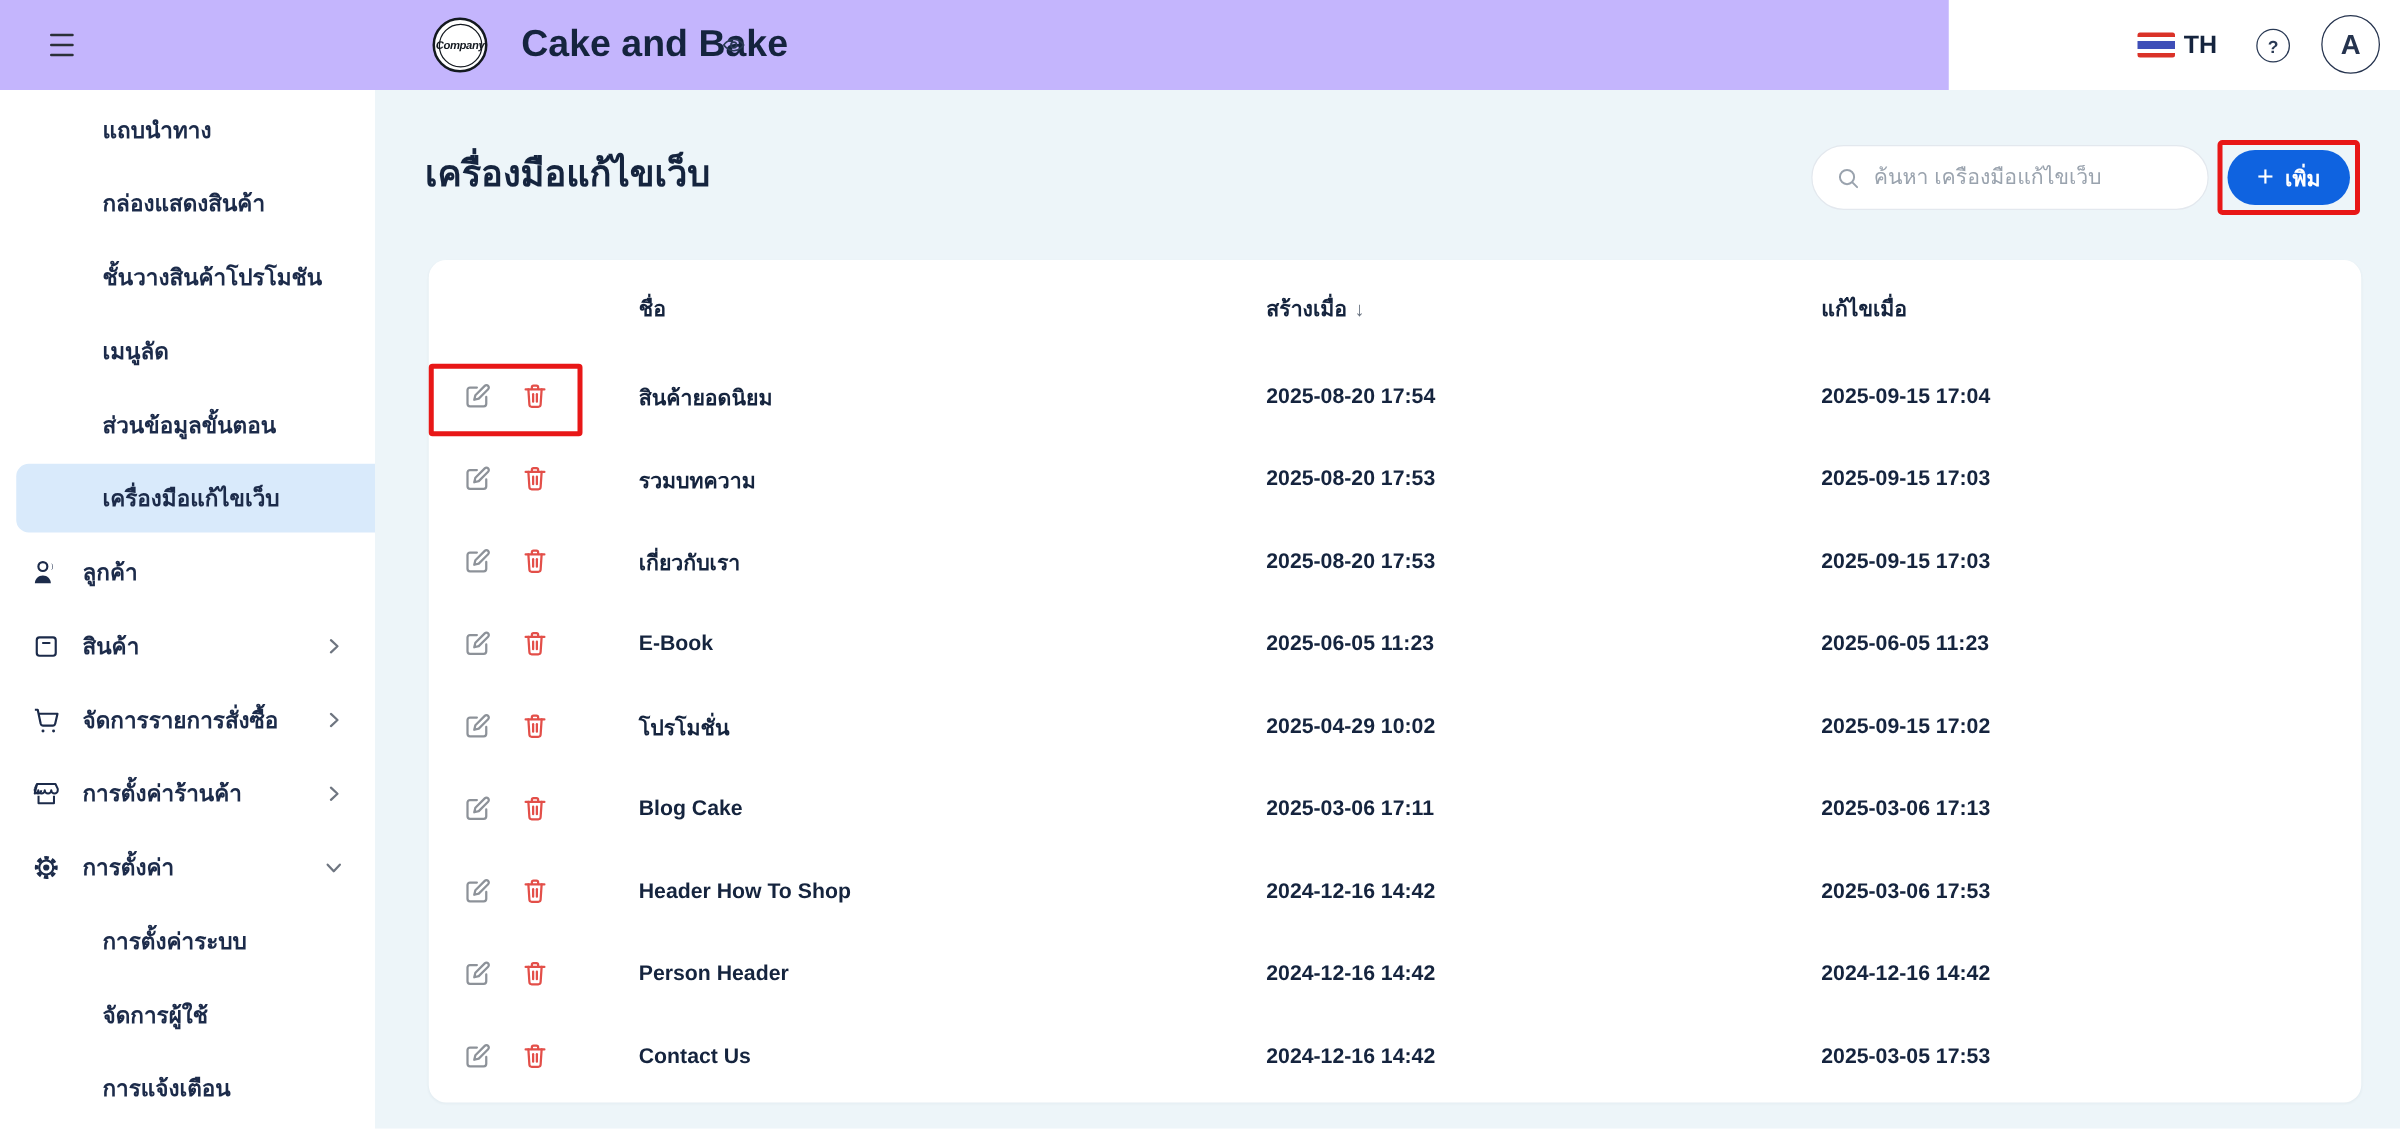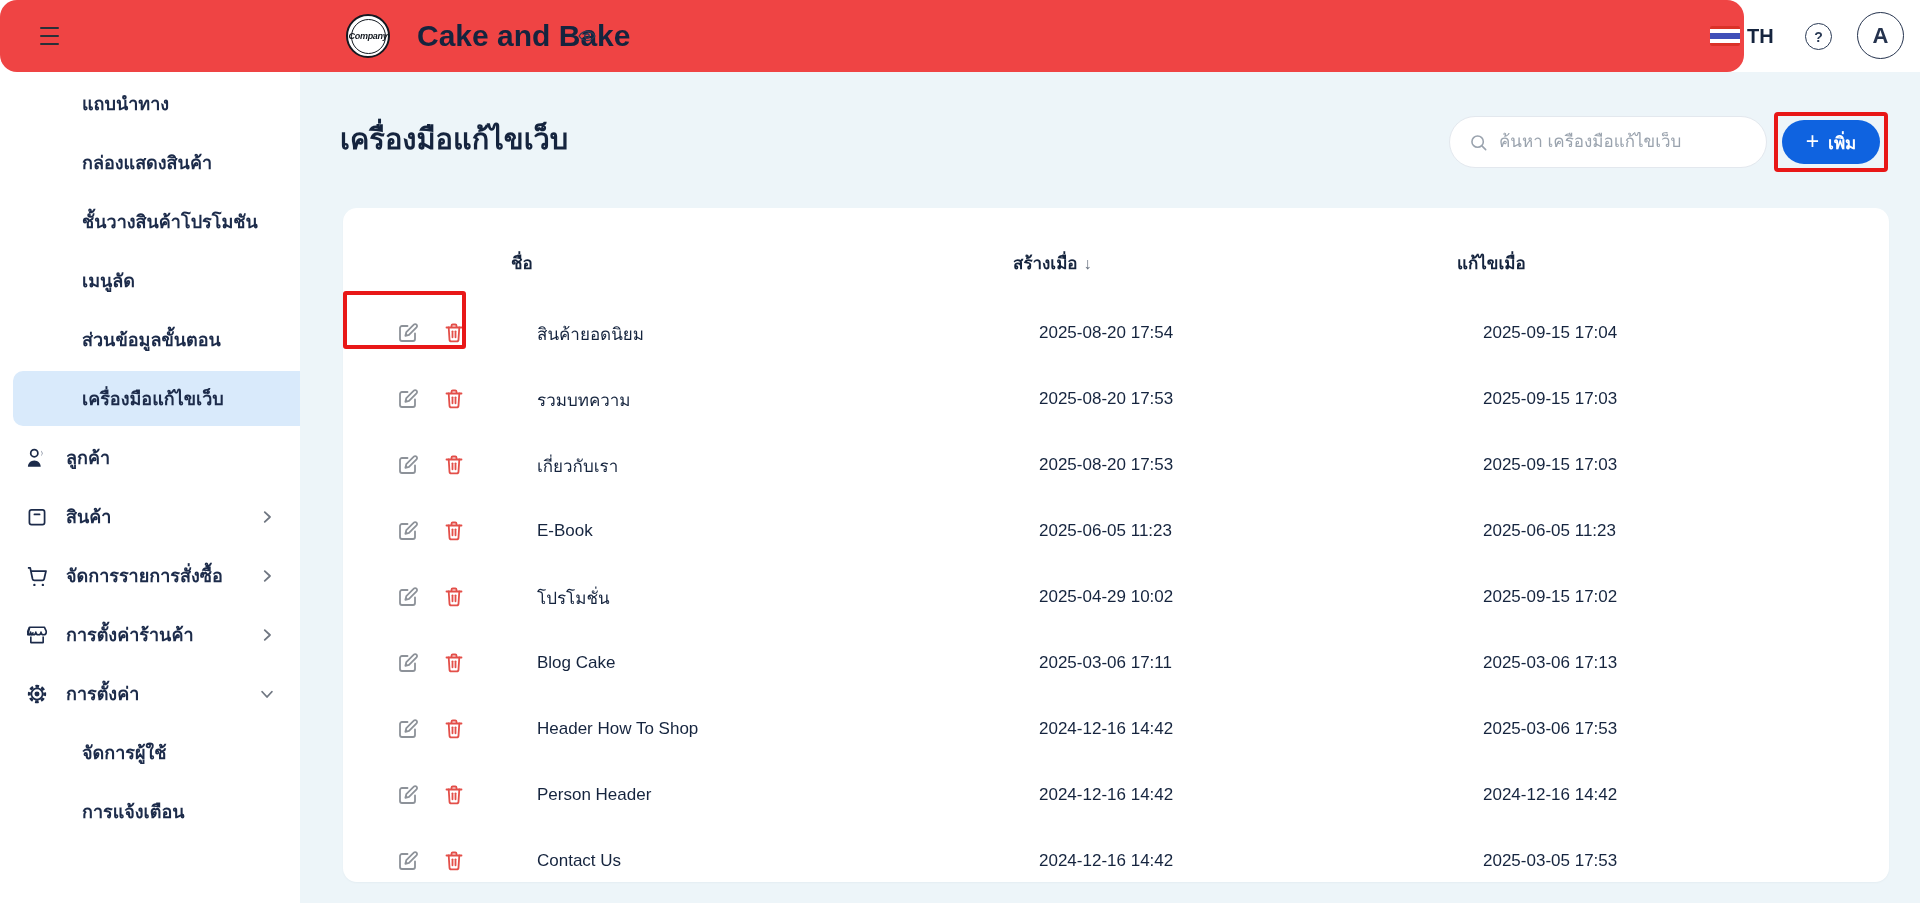--- a/index.html
+++ b/index.html
@@ -1,21 +1,21 @@
 <!DOCTYPE html>
 <html><head>
 <meta charset="utf-8">
 <style>
   * { margin:0; padding:0; box-sizing:border-box; }
   html,body { width:1920px; height:903px; overflow:hidden;
     font-family:"Liberation Sans","DejaVu Sans",sans-serif; background:#ffffff; }
   .stage { position:relative; width:1920px; height:903px; }
 
   
-  .header { position:absolute; top:0; left:0; width:1744px; height:72px; background:#ef4444; z-index:5;border-radius:17px; }
+  .header { position:absolute; top:0; left:0; width:1559px; height:72px; background:#c4b5fd; z-index:5; }
   .hamburger { position:absolute; left:40px; top:27px; width:22px; height:18px;
     display:flex; flex-direction:column; justify-content:space-between; cursor:pointer; }
   .hamburger span { display:block; width:19px; height:2.4px; background:#2a3038; border-radius:2px; }
   .logo { position:absolute; left:346px; top:14px; width:44px; height:44px; border:2.5px solid #141920;
     border-radius:50%; display:flex; align-items:center; justify-content:center; background:#fff; }
   .logo-ring { width:35px; height:35px; border:1.8px solid #141920; border-radius:50%;
     display:flex; align-items:center; justify-content:center; }
   .logo-txt { font-size:9px; font-weight:bold; font-style:italic; color:#141920; letter-spacing:-0.3px; }
   .brand { position:absolute; left:417px; top:0; height:72px; display:flex; align-items:center;
     font-size:30px; font-weight:bold; color:#15243e; }
@@ -57,23 +57,23 @@
   .add-wrap { position:absolute; left:1474px; top:40px; padding:4px; border-radius:4px; }
   .add-btn { width:98px; height:44px; border:none; border-radius:22px; background:#0f63e0; color:#fff;
     font-size:17px; font-weight:bold; display:flex; align-items:center; justify-content:center; gap:9px;
     cursor:pointer; font-family:inherit; }
   .add-btn .plus { font-size:23px; font-weight:normal; line-height:1; margin-top:-2px; }
 
   
   .card { position:absolute; left:43px; top:136px; width:1546px; height:674px; background:#fff;
     border-radius:14px; box-shadow:0 1px 2px rgba(20,40,80,.04); }
   .thead, .trow { display:grid; grid-template-columns:168px 502px 444px 1fr; align-items:center; }
-  .thead { height:76px; font-size:17px; font-weight:bold; color:#15243e;margin-top:16px; }
+  .thead { height:76px; font-size:17px; font-weight:bold; color:#15243e; }
   .thead .sort { color:#66707e; font-weight:normal; font-size:16px; margin-left:6px; }
-  .trow { height:66px; font-size:17px; font-weight:400; color:#15243e;margin-left:26px; }
+  .trow { height:66px; font-size:17px; font-weight:700; color:#15243e; }
   .cell-actions { display:flex; align-items:center; padding-left:27px; gap:22px; }
   .icon-btn { width:24px; height:24px; border:none; background:transparent; padding:0; cursor:pointer; }
   .row-annotation { position:absolute; left:0px; top:83px; width:123px; height:58px; border-radius:3px;
     pointer-events:none; }
 </style>
 </head>
 <body>
 
 <div class="stage">
 
@@ -175,20 +175,23 @@
             <circle cx="12" cy="12" r="7.1" stroke-width="2.7" stroke-dasharray="3.3 2.27" stroke-dashoffset="1.6"></circle>
             <circle cx="12" cy="12" r="2.3" fill="#1c2b4a" stroke="none"></circle>
           </svg>
         </span>
         <span class="lbl">การตั้งค่า</span>
         <span class="chev"><svg width="18" height="18" viewBox="0 0 24 24" fill="none" stroke="#6f7681" stroke-width="2.4" stroke-linecap="round" stroke-linejoin="round">
             <polyline points="5.5 9 12 16 18.5 9"></polyline>
           </svg></span>
       </div>
       <div class="side-item indent">
+        <span class="lbl">การตั้งค่าระบบ</span>
+      </div>
+      <div class="side-item indent">
         <span class="lbl">จัดการผู้ใช้</span>
       </div>
       <div class="side-item indent">
         <span class="lbl">การแจ้งเตือน</span>
       </div>
     </nav>
 
   <div class="main">
     <h1 class="page-title">เครื่องมือแก้ไขเว็บ</h1>
 

